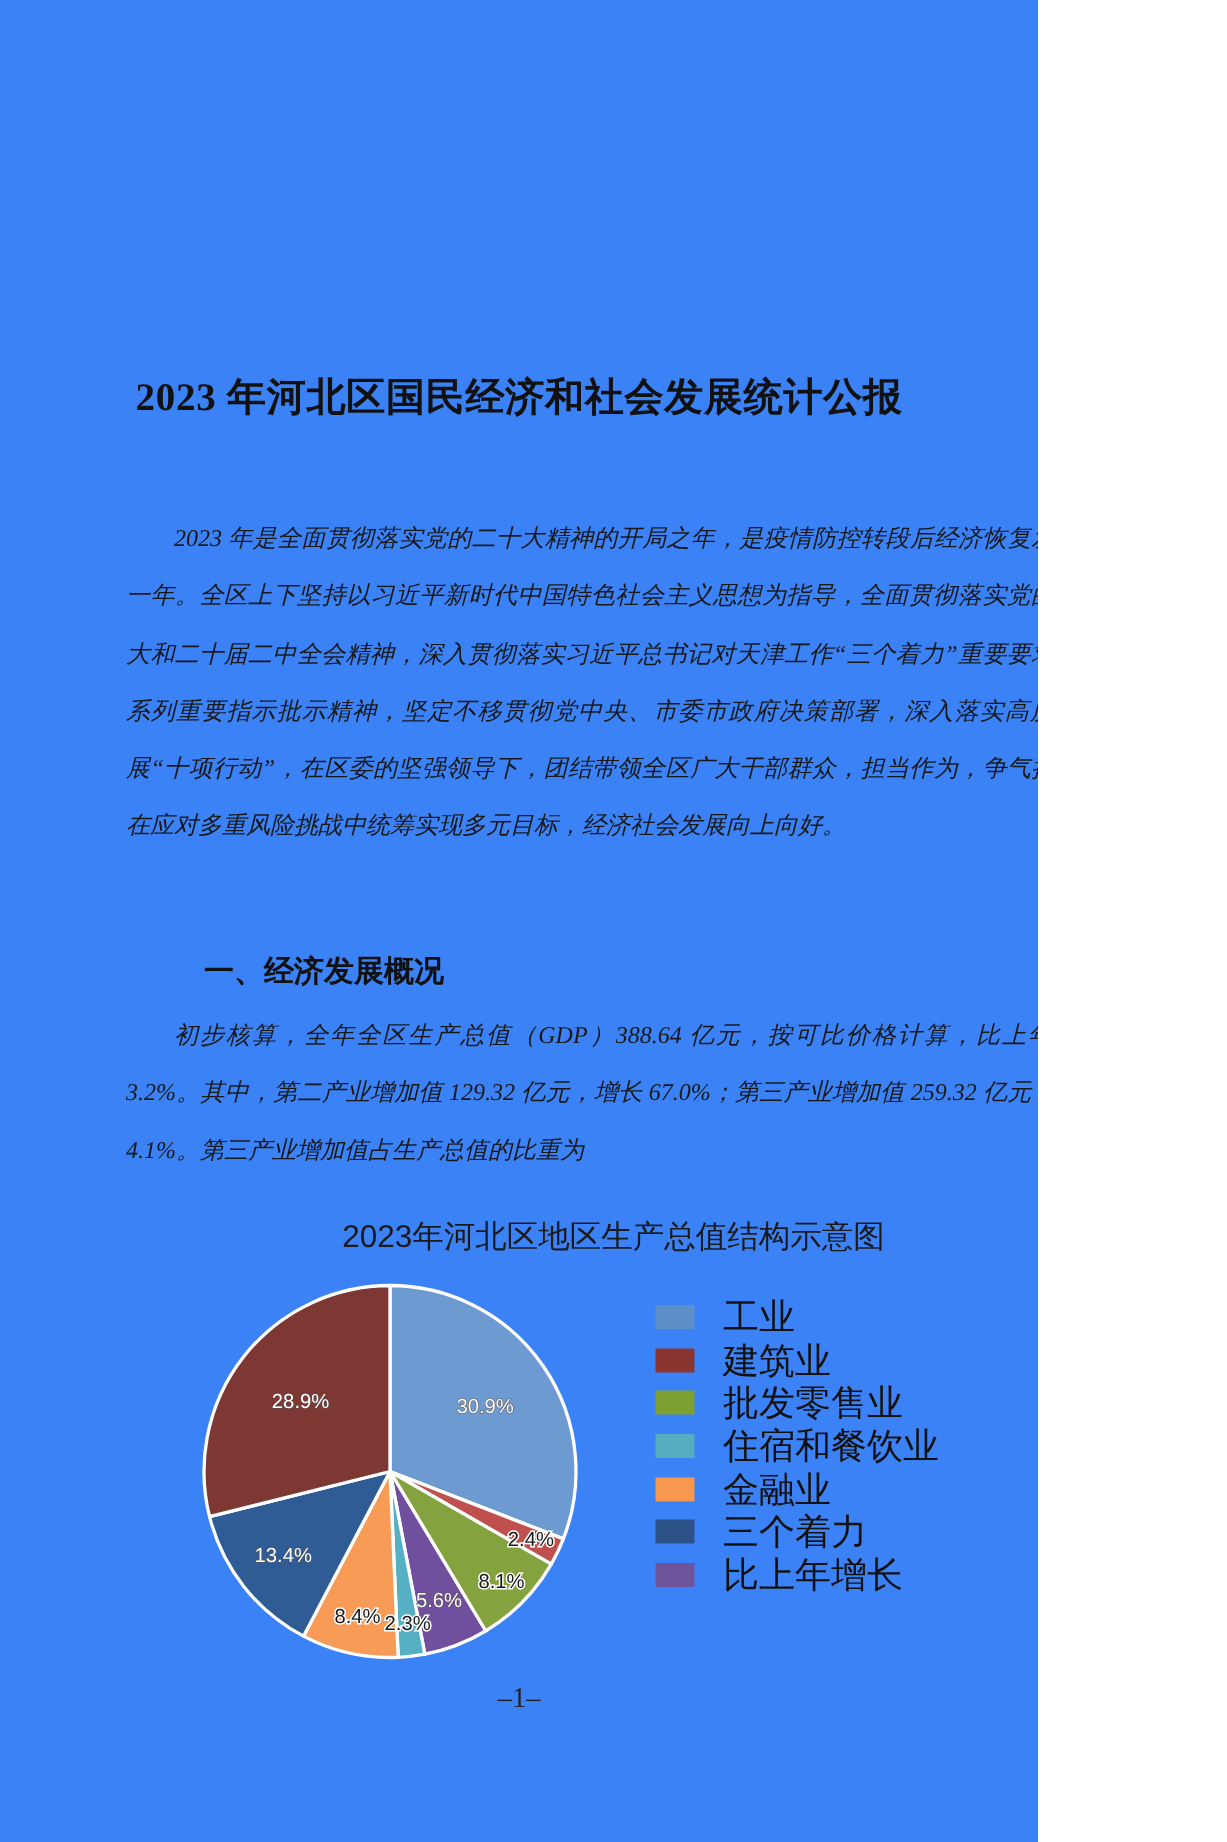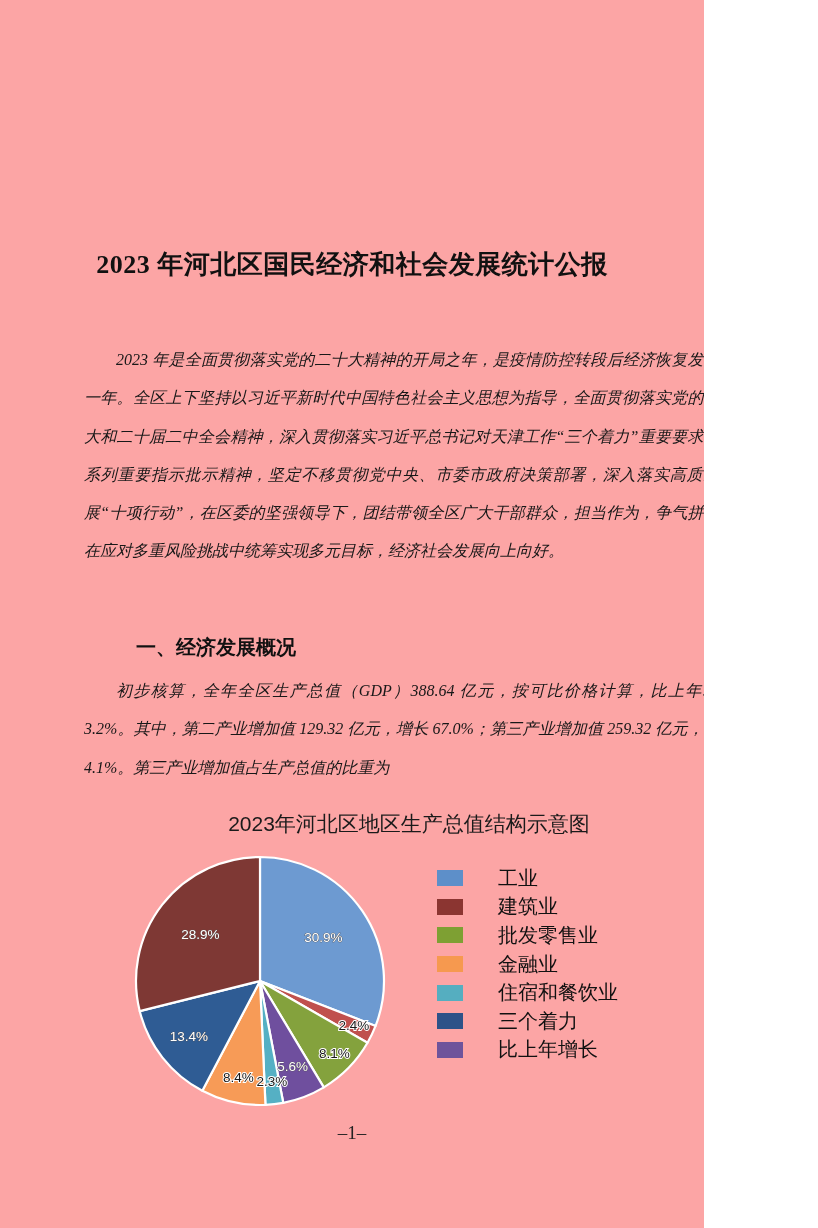--- a/index.html
+++ b/index.html
@@ -1,24 +1,23 @@
 <!DOCTYPE html>
 <html><head>
 <meta charset="utf-8">
 <style>
   html, body { margin: 0; padding: 0; background: #ffffff; }
   .page {
     position: relative;
     width: 692px;
     height: 1228px;
-    background: #fca5a5;
+    background: #3b82f6;
     font-family: "Liberation Serif", "DejaVu Serif", serif;
     color: #1a1a1a;
     overflow: hidden;
-    padding-left: 12px;
   }
   .doc-title {
     position: absolute;
     top: 247px;
     left: 0;
     width: 100%;
     margin: 0;
     text-align: center;
     font-size: 26px;
     font-weight: 700;
@@ -87,24 +86,23 @@
     height: 28.6px;
   }
   .legend-swatch {
     width: 26px;
     height: 16px;
     margin-right: 19px;
     flex: 0 0 auto;
   }
   .legend-label {
     font-family: "Liberation Sans", "DejaVu Sans", sans-serif;
-    font-size: 20px;
+    font-size: 24px;
     color: #111111;
     white-space: nowrap;
-    margin-left: 16px;
   }
   .page-number {
     position: absolute;
     top: 1122px;
     left: 0;
     width: 100%;
     text-align: center;
     font-size: 19px;
     color: #222222;
   }
@@ -151,26 +149,26 @@
         </div>
         <div class="legend-row">
           <span class="legend-swatch" style="background: rgb(139, 53, 49);"></span>
           <span class="legend-label">建筑业</span>
         </div>
         <div class="legend-row">
           <span class="legend-swatch" style="background: rgb(126, 160, 51);"></span>
           <span class="legend-label">批发零售业</span>
         </div>
         <div class="legend-row">
+          <span class="legend-swatch" style="background: rgb(85, 174, 192);"></span>
+          <span class="legend-label">住宿和餐饮业</span>
+        </div>
+        <div class="legend-row">
           <span class="legend-swatch" style="background: rgb(246, 153, 79);"></span>
           <span class="legend-label">金融业</span>
-        </div>
-        <div class="legend-row">
-          <span class="legend-swatch" style="background: rgb(85, 174, 192);"></span>
-          <span class="legend-label">住宿和餐饮业</span>
         </div>
         <div class="legend-row">
           <span class="legend-swatch" style="background: rgb(45, 82, 136);"></span>
           <span class="legend-label">三个着力</span>
         </div>
         <div class="legend-row">
           <span class="legend-swatch" style="background: rgb(110, 84, 155);"></span>
           <span class="legend-label">比上年增长</span>
         </div>
       </div>

